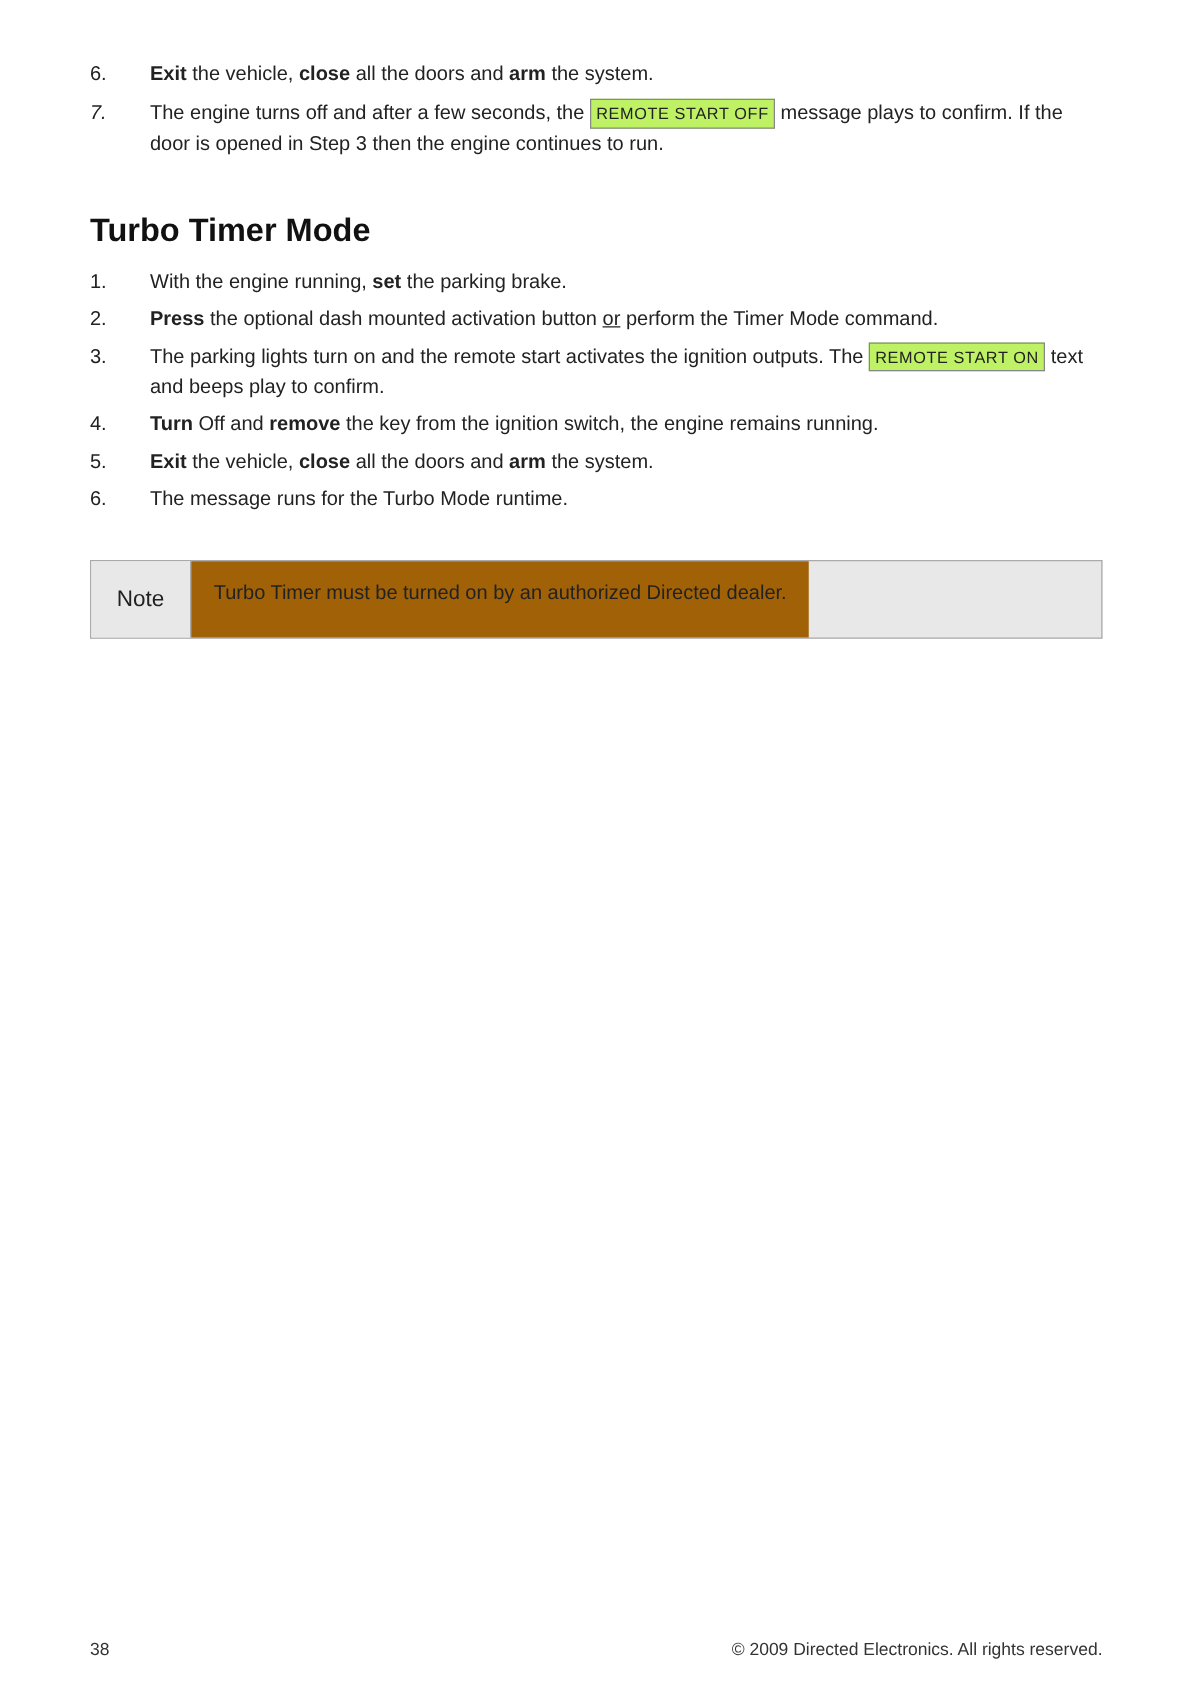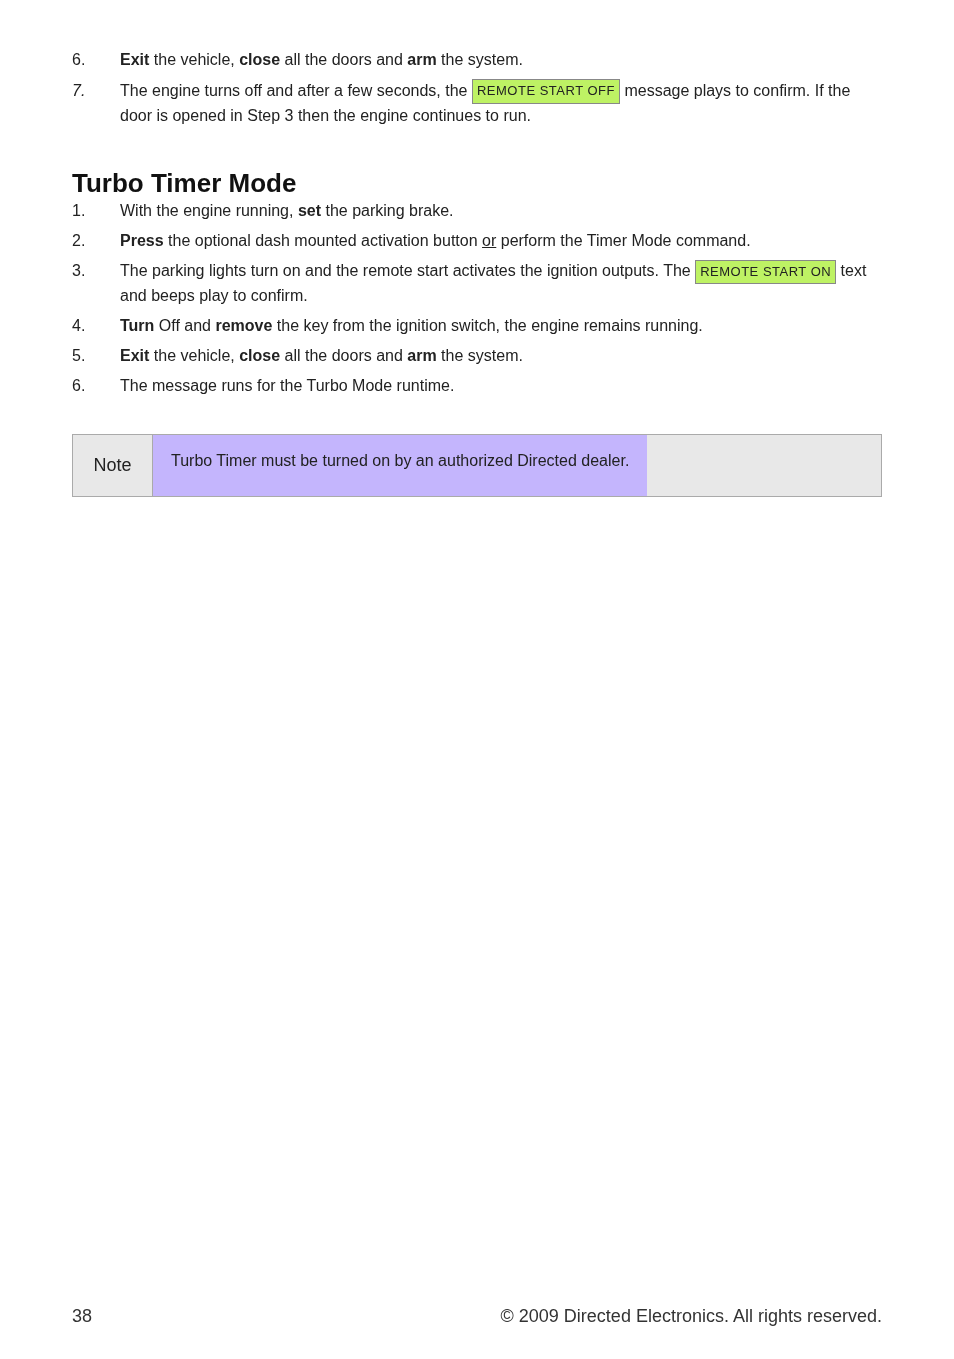--- a/index.html
+++ b/index.html
@@ -61,20 +61,21 @@
       font-weight: normal;
       letter-spacing: 0.5px;
       font-family: Arial, Helvetica, sans-serif;
       vertical-align: middle;
     }
 
     .section-heading {
       font-size: 26px;
       font-weight: bold;
       margin-top: 40px;
+      margin-bottom: 14px;
       color: #111;
     }
 
     .section-intro {
       font-size: 16px;
       line-height: 1.55;
       margin-bottom: 16px;
     }
 
     .note-box {
@@ -94,31 +95,31 @@
       background: #e8e8e8;
       display: flex;
       align-items: flex-start;
       justify-content: center;
     }
 
     .note-box .note-content {
       padding: 14px 18px;
       font-size: 16px;
       line-height: 1.55;
-      background: #c4b5fd;
+      background: #a16207;
     }
 
     .footer {
       position: absolute;
       bottom: 32px;
       left: 72px;
       right: 72px;
       display: flex;
       justify-content: space-between;
-      font-size: 18px;
+      font-size: 14px;
       color: #333;
     }
 
     .top-list {
       margin-bottom: 16px;
     }
 
     .top-list li {
       line-height: 1.55;
     }

